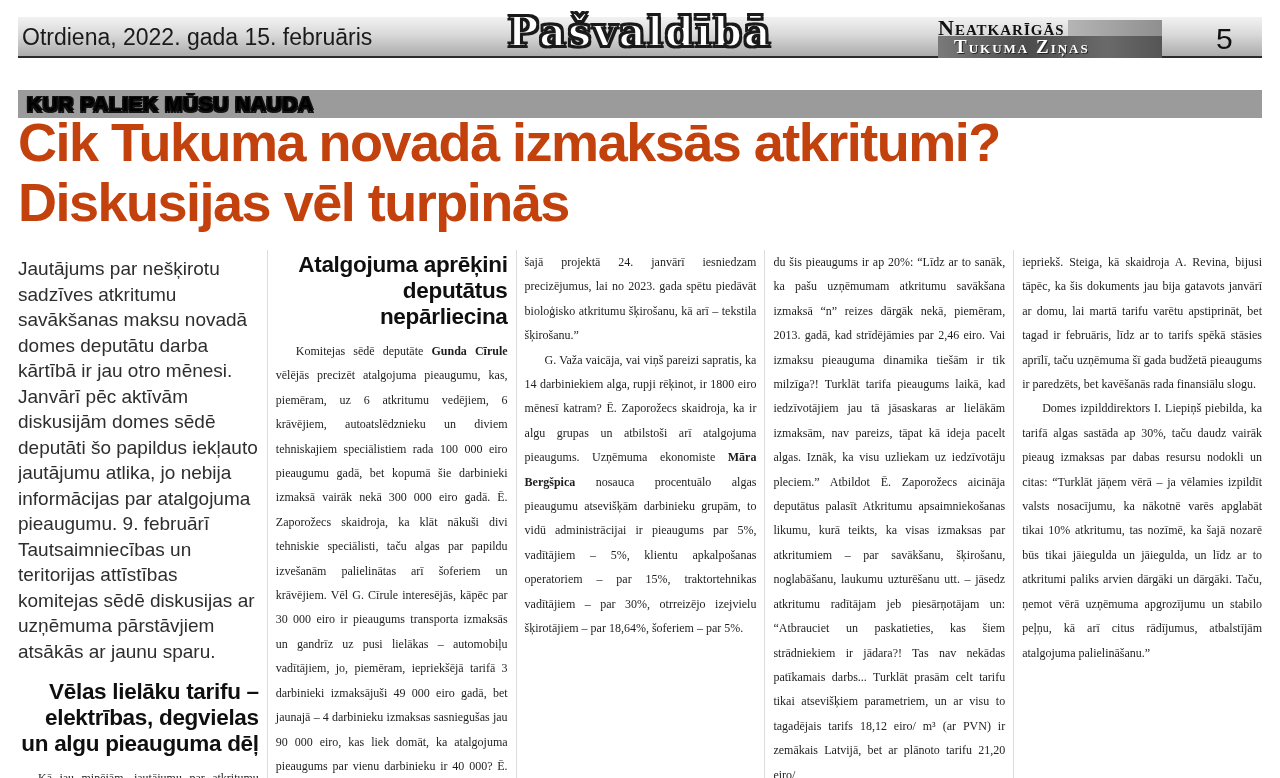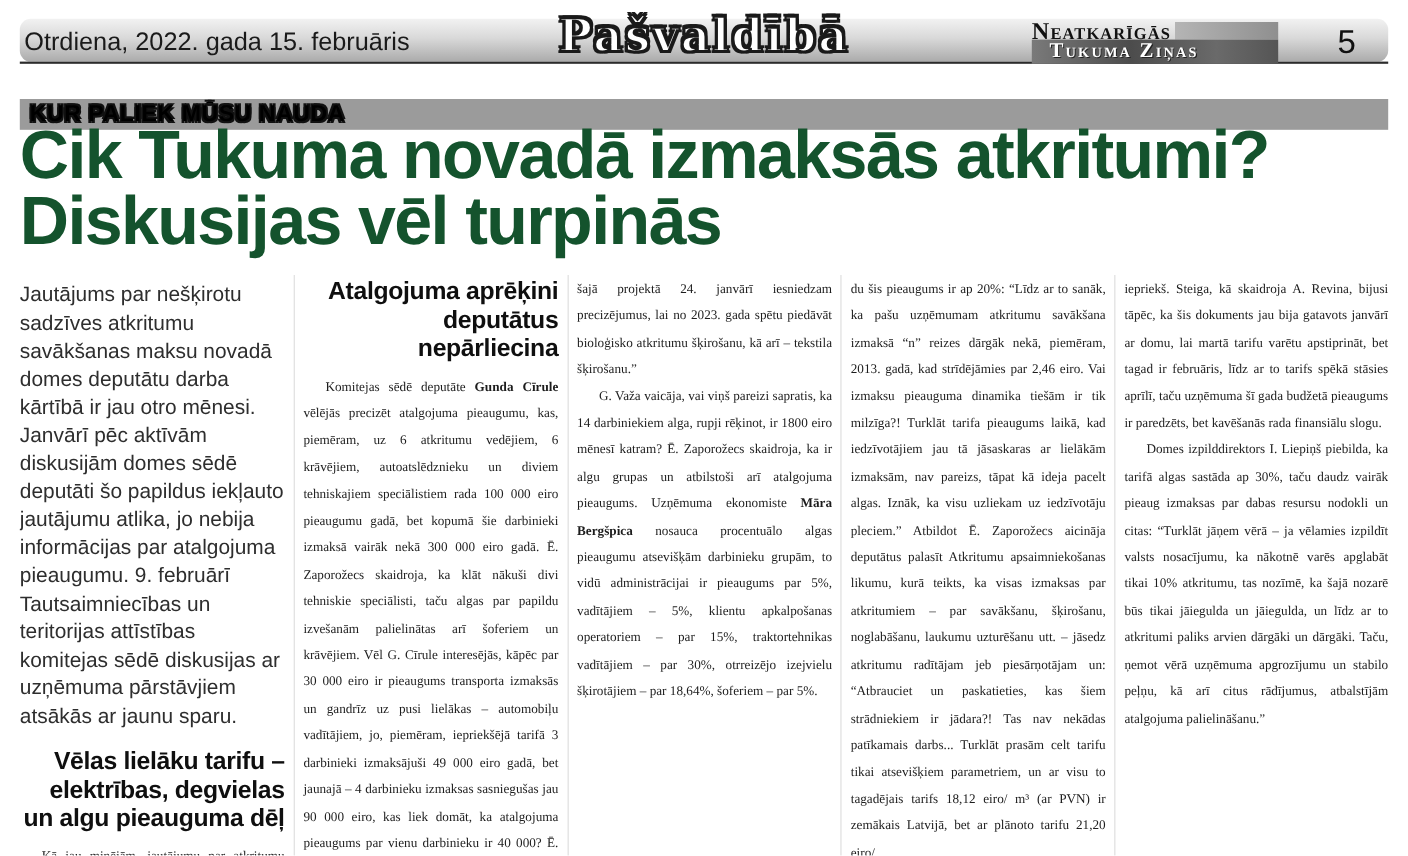--- a/index.html
+++ b/index.html
@@ -1,21 +1,21 @@
 <!DOCTYPE html>
 <html><head>
 <meta charset="utf-8">
 <style>
   html,body{margin:0;padding:0;background:#fff;}
   .page{position:relative;width:1280px;height:778px;background:#fff;overflow:hidden;
         font-family:"Liberation Sans",sans-serif;color:#1c1c1c;}
 
   
   .topbar{position:absolute;left:18px;right:18px;top:17px;height:39px;
-          background:linear-gradient(180deg,#f2f2f2 0%,#d9d9d9 45%,#ababab 100%);border-radius:10px;}
+          background:linear-gradient(180deg,#f2f2f2 0%,#d9d9d9 45%,#ababab 100%);}
   .date{position:absolute;left:4px;top:0;line-height:41px;font-size:23px;color:#1a1a1a;}
   .section-title{position:absolute;top:8px;left:50%;transform:translateX(-50%);
           z-index:3;font-family:"DejaVu Serif",serif;font-weight:bold;font-size:41px;
           letter-spacing:2px;color:#fff;-webkit-text-stroke:2px #1a1a1a;
           text-shadow:-2px -2px 0 #1a1a1a,2px -2px 0 #1a1a1a,-2px 2px 0 #1a1a1a,2px 2px 0 #1a1a1a;}
   .logo{position:absolute;left:938px;top:20px;width:224px;height:38px;z-index:3;}
   .logo-top{font-family:"Liberation Serif",serif;font-weight:bold;font-variant:small-caps;
           font-size:22px;line-height:16px;color:#111;letter-spacing:1px;
           background:linear-gradient(90deg,rgba(0,0,0,0) 0 58%,#b5b5b5 58%,#8f8f8f 100%);}
   .logo-bottom{height:22px;background:linear-gradient(90deg,#7a7a7a,#4c4c4c 40%,#6a6a6a 75%,#555);
@@ -24,21 +24,21 @@
           text-shadow:1px 1px 0 #222;}
   .page-num{position:absolute;left:1216px;top:22px;font-size:30px;color:#111;z-index:3;}
   .rule{position:absolute;left:18px;right:18px;top:56px;height:2px;background:#2b2b2b;}
 
   
   .kicker{position:absolute;left:18px;right:18px;top:90px;height:28px;background:#9b9b9b;}
   .kicker span{display:inline-block;padding-left:9px;font-size:21px;line-height:28px;
           font-weight:bold;letter-spacing:.5px;color:#000000;
           text-shadow:-1.5px -1.5px 0 #111,1.5px -1.5px 0 #111,-1.5px 1.5px 0 #111,1.5px 1.5px 0 #111;}
   .headline{position:absolute;left:18px;top:112px;width:1250px;margin:0;
-          font-size:62px;line-height:60px;font-weight:bold;letter-spacing:-1.5px;color:#14532d;}
+          font-size:54px;line-height:60px;font-weight:bold;letter-spacing:-1.5px;color:#c2410c;}
 
   
   .columns{position:absolute;left:18px;top:250px;width:1244px;height:528px;
           display:grid;grid-template-columns:repeat(5,1fr);}
   .col{overflow:hidden;padding:0 8px;}
   .col:first-child{padding-left:0;}
   .col:last-child{padding-right:0;}
   .col + .col{border-left:1px solid #dcdcdc;}
 
   .blk{margin:0;}

